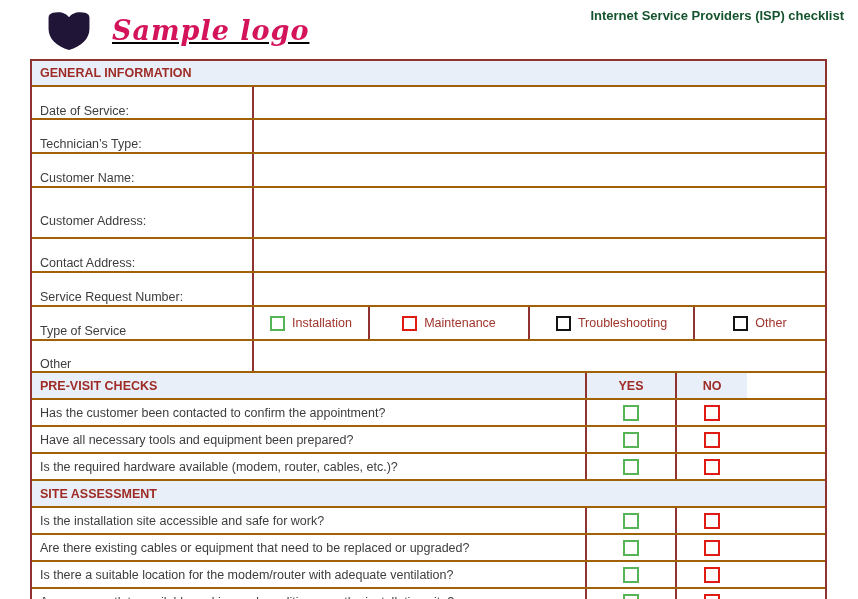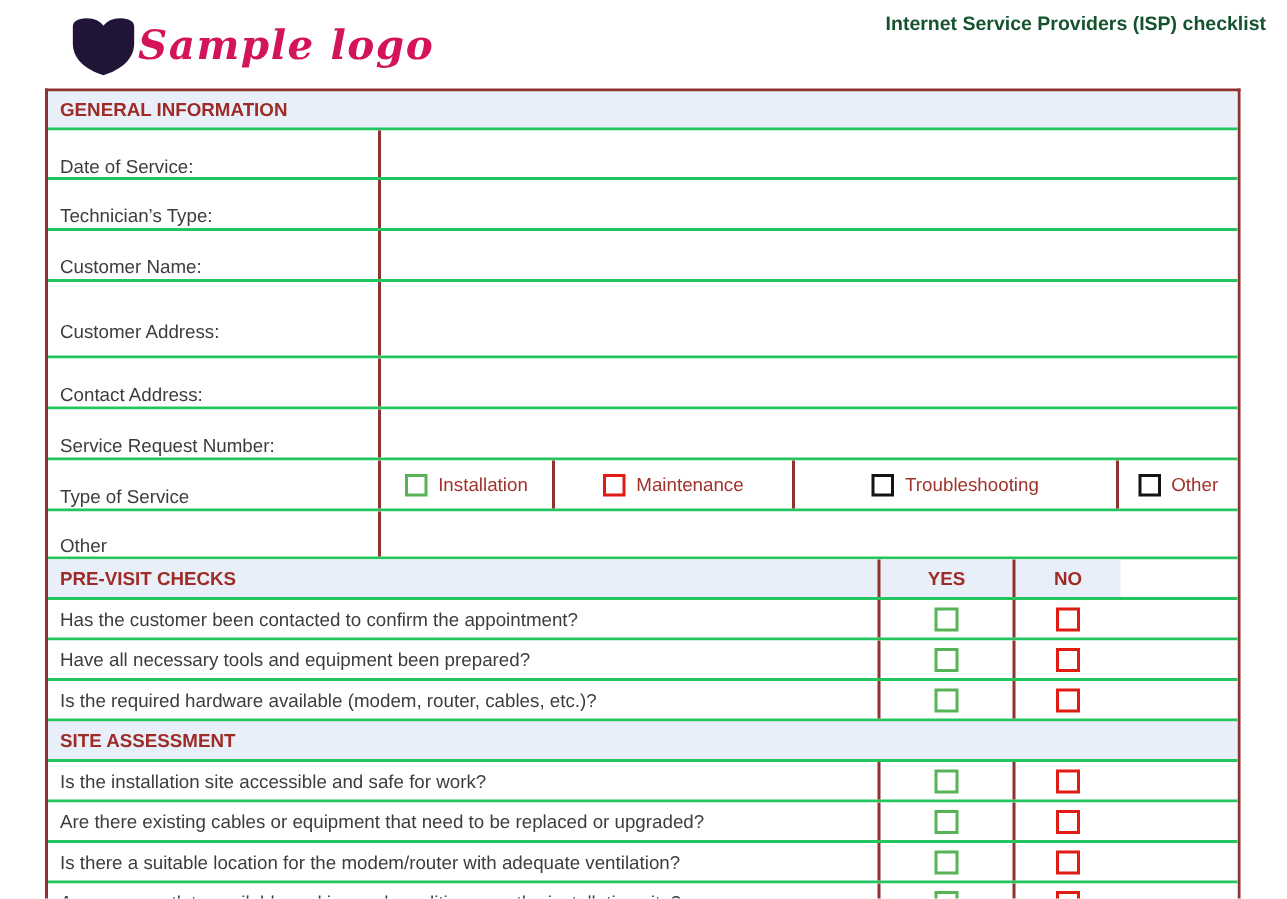--- a/index.html
+++ b/index.html
@@ -1,49 +1,49 @@
 <!DOCTYPE html>
 <html><head>
 <meta charset="utf-8">
 <style>
   * { margin:0; padding:0; box-sizing:border-box; }
   html,body { width:858px; height:599px; overflow:hidden; background:#ffffff;
     font-family:"Liberation Sans", sans-serif; }
   .page { position:relative; width:858px; height:599px; background:#fff; }
 
   
-  .brand { position:absolute; left:46px; top:11px; display:flex; align-items:flex-start; gap:0; }
+  .brand { position:absolute; left:46px; top:11px; display:flex; align-items:flex-start; gap:20px;text-decoration:underline; }
   .shield { width:46px; height:40px; display:block; }
   .logo-text { font-family:"DejaVu Serif", serif; font-style:italic; font-weight:bold;
     font-size:27px; color:#d4145a; letter-spacing:1px; line-height:40px; }
   .doc-title { position:absolute; right:14px; top:8px; font-size:13px; font-weight:bold;
     color:#14532d; }
 
   
   .sheet { position:absolute; left:30px; top:59px; width:797px;
     border:2px solid #8f3330; border-bottom:none; }
-  .row { display:flex; border-bottom:2px solid #22c55e; background:#fff; }
+  .row { display:flex; border-bottom:2px solid #a16207; background:#fff; }
   .cell { display:flex; align-items:center; padding:0 8px; overflow:hidden; }
   .cell + .cell { border-left:2px solid #8f3330; }
 
   .sec-head { background:#e9eff9; }
   .sec-head .cell { font-weight:bold; color:#9e2b25; font-size:12.5px; }
   .h26 { height:26px; } .h27 { height:27px; }
   .h33 { height:33px; } .h34 { height:34px; } .h51 { height:51px; } .h32 { height:32px; }
 
   .label-cell { width:220px; font-size:12.5px; color:#3d3d3d;margin-top:16px; }
   .value-cell { flex:1; cursor:text; }
 
   .q-cell  { width:553px; font-size:12.5px; color:#3d3d3d; }
   .ans-yes { width:90px; justify-content:center; padding:0; }
   .ans-no  { width:72px; justify-content:center; padding:0; }
   .ans-na  { flex:1;     justify-content:center; padding:0;margin-top:28px; }
   .ans-head { font-weight:bold; color:#9e2b25; font-size:12.5px; background:#e9eff9; }
 
-  .tos-c1 { width:116px; } .tos-c2 { width:160px; } .tos-c3 { width:216px; } .tos-c4 { flex:1; }
+  .tos-c1 { width:116px; } .tos-c2 { width:160px; } .tos-c3 { width:165px; } .tos-c4 { flex:1; }
   .tos-cell { justify-content:center; gap:7px; padding:0 4px; }
   .tos-label { font-size:12.5px; color:#a0342c; white-space:nowrap; }
 
   .cb { display:inline-block; width:16px; height:16px; background:#fff; cursor:pointer; flex:none; }
   .cb-green { border:2px solid #56b356; }
   .cb-red   { border:2px solid #e01b12; }
   .cb-black { border:2px solid #141414; }
   .cb-sm { width:15px; height:15px; }
 </style>
 </head>

